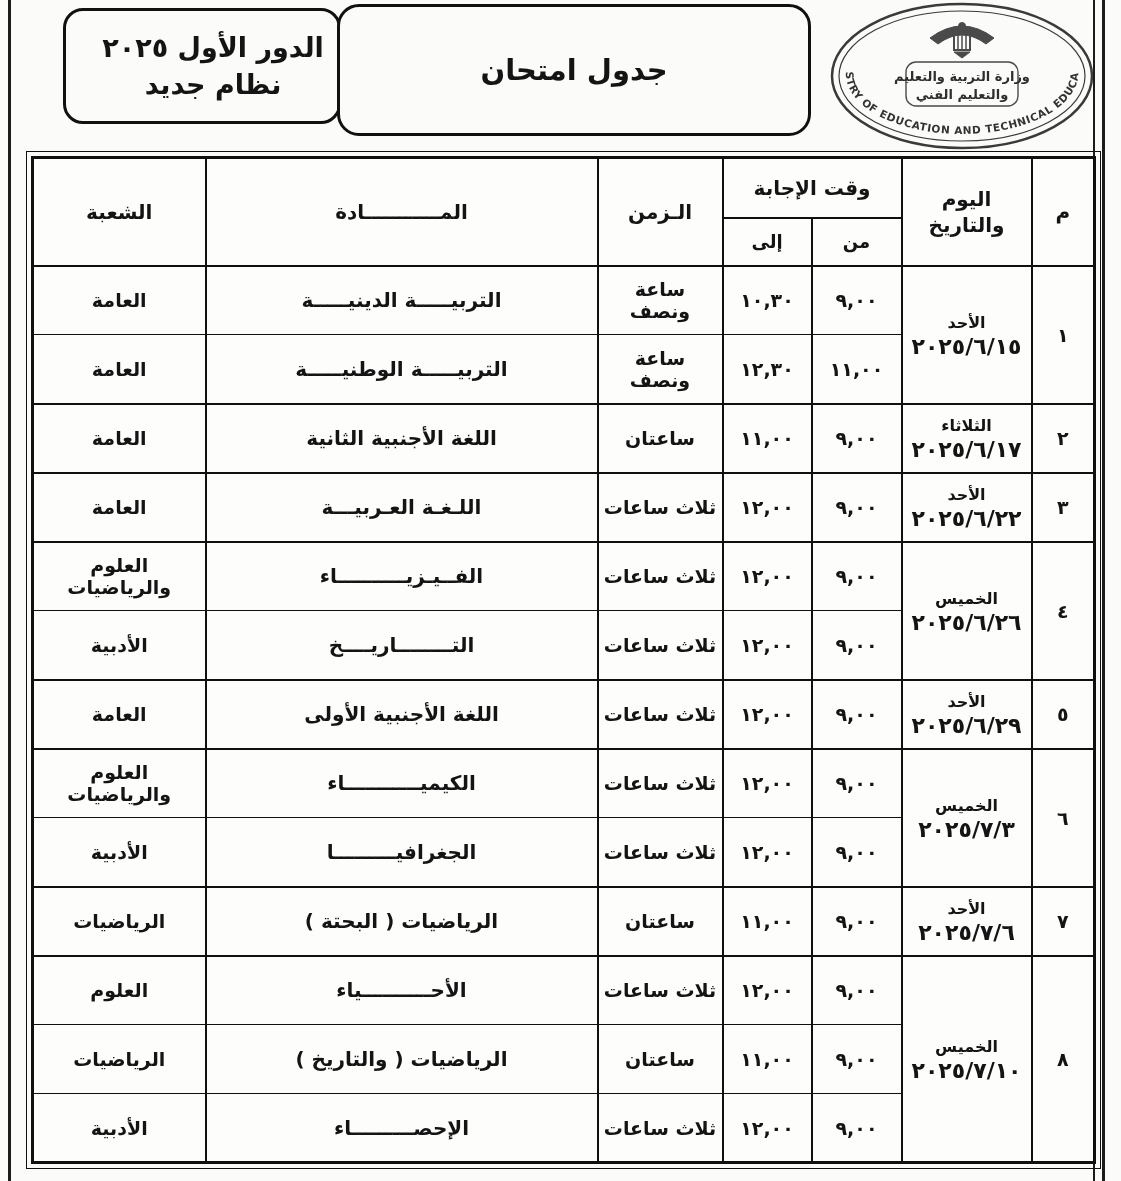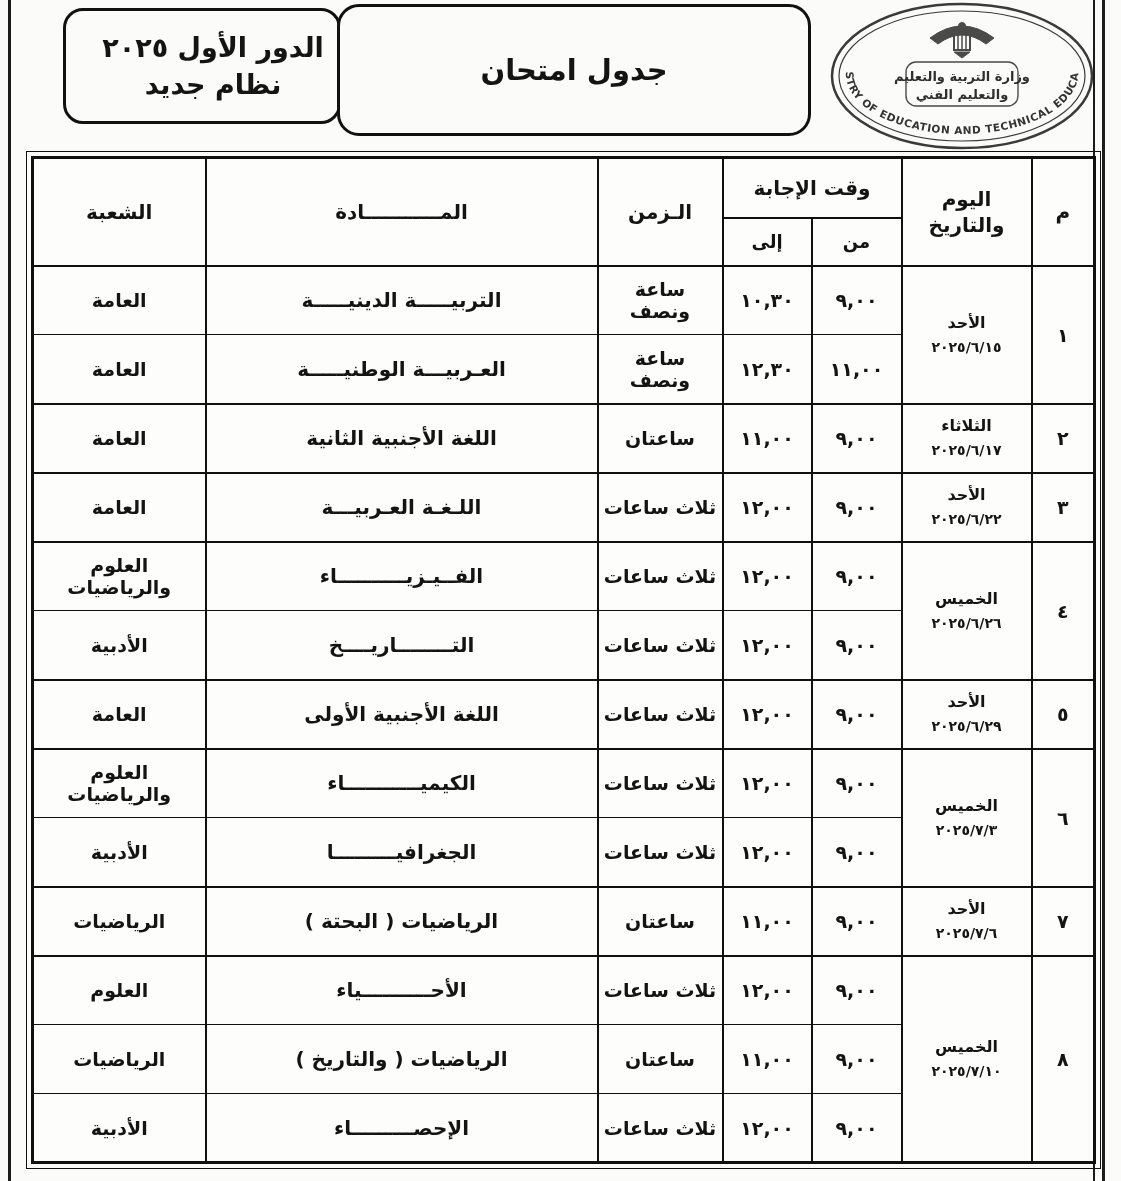--- a/index.html
+++ b/index.html
@@ -58,21 +58,21 @@
     overflow:hidden;
   }
   .sched thead th{border-top:2.4px solid #101010;border-bottom:2.4px solid #101010;font-size:20px;}
   .sched thead tr.h2 th{font-size:18px;}
   .sched tbody tr{height:69px;}
   .sched thead tr.h1{height:60px;}
   .sched thead tr.h2{height:48px;}
   .sched tbody tr.group-start td{border-top:2.6px solid #101010;}
   .cell-num{font-size:19px;}
   .cell-day .day{display:block;font-size:16px;line-height:24px;}
-  .cell-day .date{display:block;font-size:14px;line-height:24px;}
+  .cell-day .date{display:block;font-size:22px;line-height:24px;}
   .cell-time{font-size:19px;}
   .cell-dur{font-size:19px;}
   .cell-subj{font-size:20px;}
   .cell-div{font-size:19px;margin-top:28px;}
   .daydate-head span{display:block;line-height:26px;}
   .num-ltr{direction:ltr;unicode-bidi:isolate;}
 </style>
 </head>
 <body>
 
@@ -151,21 +151,21 @@
         <td class="cell-time num-ltr">٩,٠٠</td>
         <td class="cell-time num-ltr">١٠,٣٠</td>
         <td class="cell-dur">ساعة ونصف</td>
         <td class="cell-subj">التربيـــــة الدينيـــــة</td>
         <td class="cell-div">العامة</td>
       </tr>
       <tr>
         <td class="cell-time num-ltr">١١,٠٠</td>
         <td class="cell-time num-ltr">١٢,٣٠</td>
         <td class="cell-dur">ساعة ونصف</td>
-        <td class="cell-subj">العـربيـــة الوطنيـــــة</td>
+        <td class="cell-subj">التربيـــــة الوطنيـــــة</td>
         <td class="cell-div">العامة</td>
       </tr>
 
       <tr class="group-start">
         <td class="cell-num">٢</td>
         <td class="cell-day">
           <span class="day">الثلاثاء</span>
           <span class="date num-ltr">٢٠٢٥/٦/١٧</span>
         </td>
         <td class="cell-time num-ltr">٩,٠٠</td>

